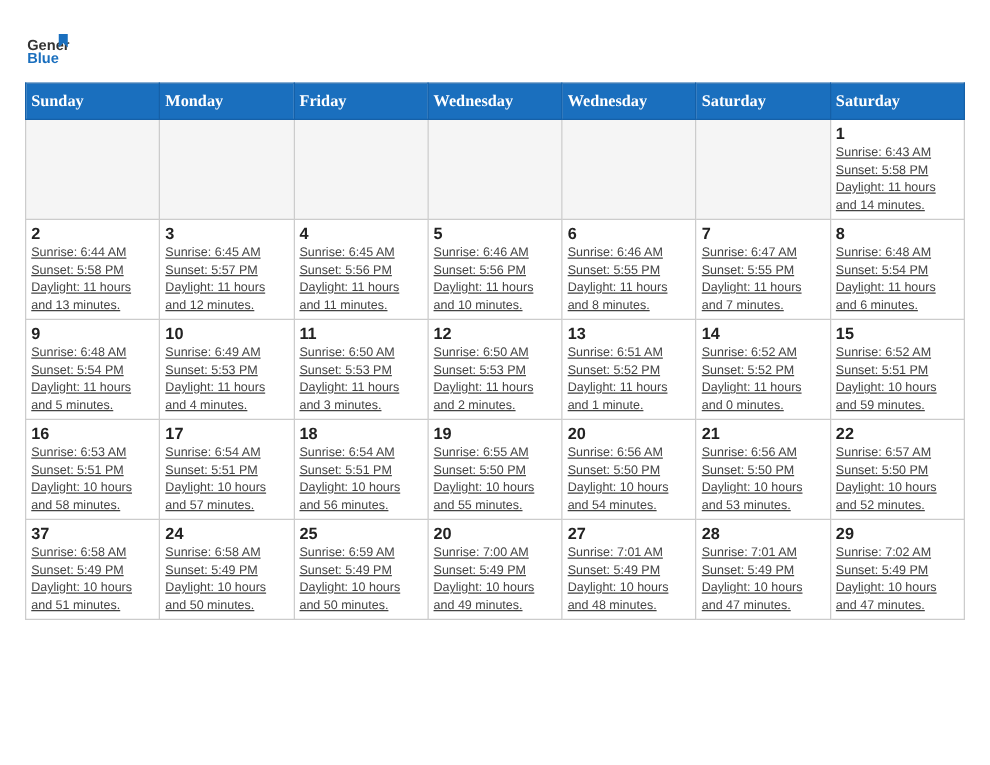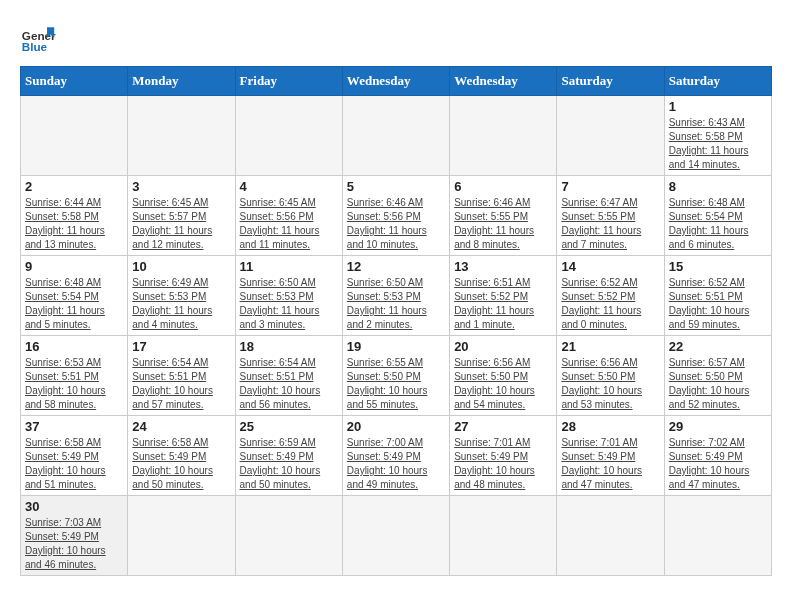--- a/index.html
+++ b/index.html
@@ -296,28 +296,14 @@
 Sunset: 5:49 PM
 Daylight: 10 hours and 47 minutes.</div>
         </td>
         <td>
           <span class="day-number">29</span>
           <div class="day-info">Sunrise: 7:02 AM
 Sunset: 5:49 PM
 Daylight: 10 hours and 47 minutes.</div>
         </td>
       </tr>
-      <tr class="last-row">
-        <td>
-          <span class="day-number">30</span>
-          <div class="day-info">Sunrise: 7:03 AM
-Sunset: 5:49 PM
-Daylight: 10 hours and 46 minutes.</div>
-        </td>
-        <td class="empty"></td>
-        <td class="empty"></td>
-        <td class="empty"></td>
-        <td class="empty"></td>
-        <td class="empty"></td>
-        <td class="empty"></td>
-      </tr>
     </tbody>
 </table>
 
 </body></html>

